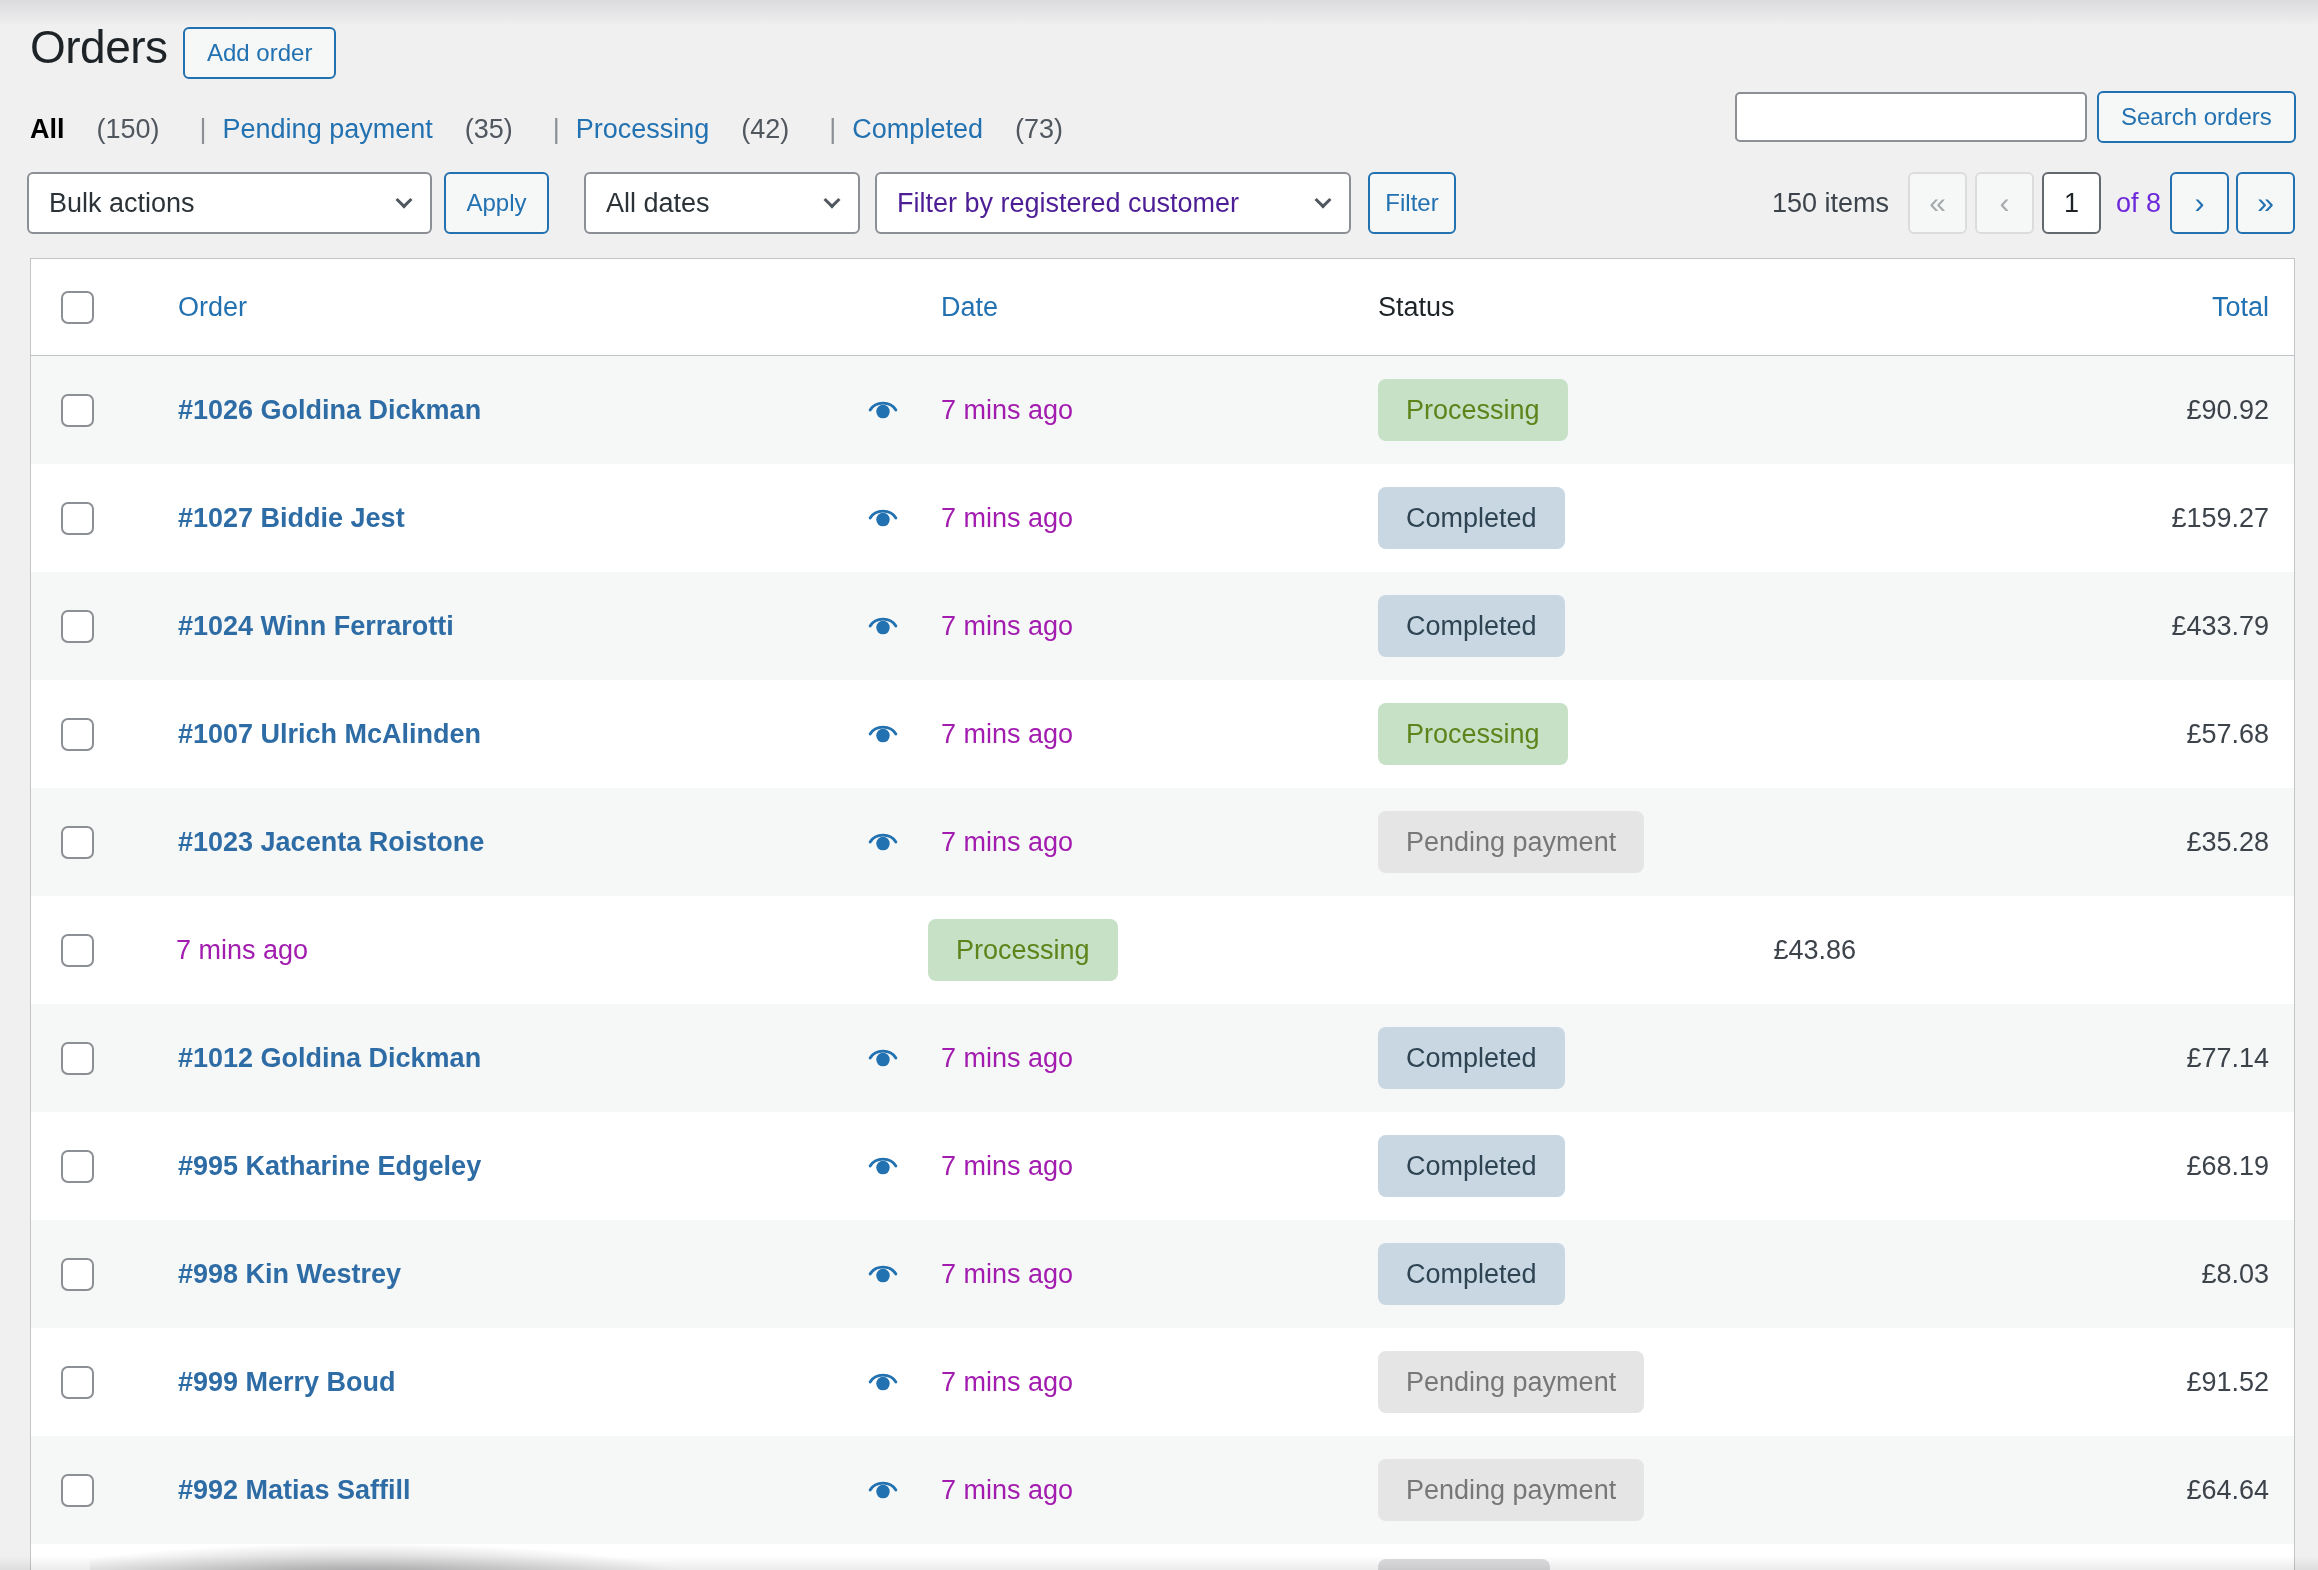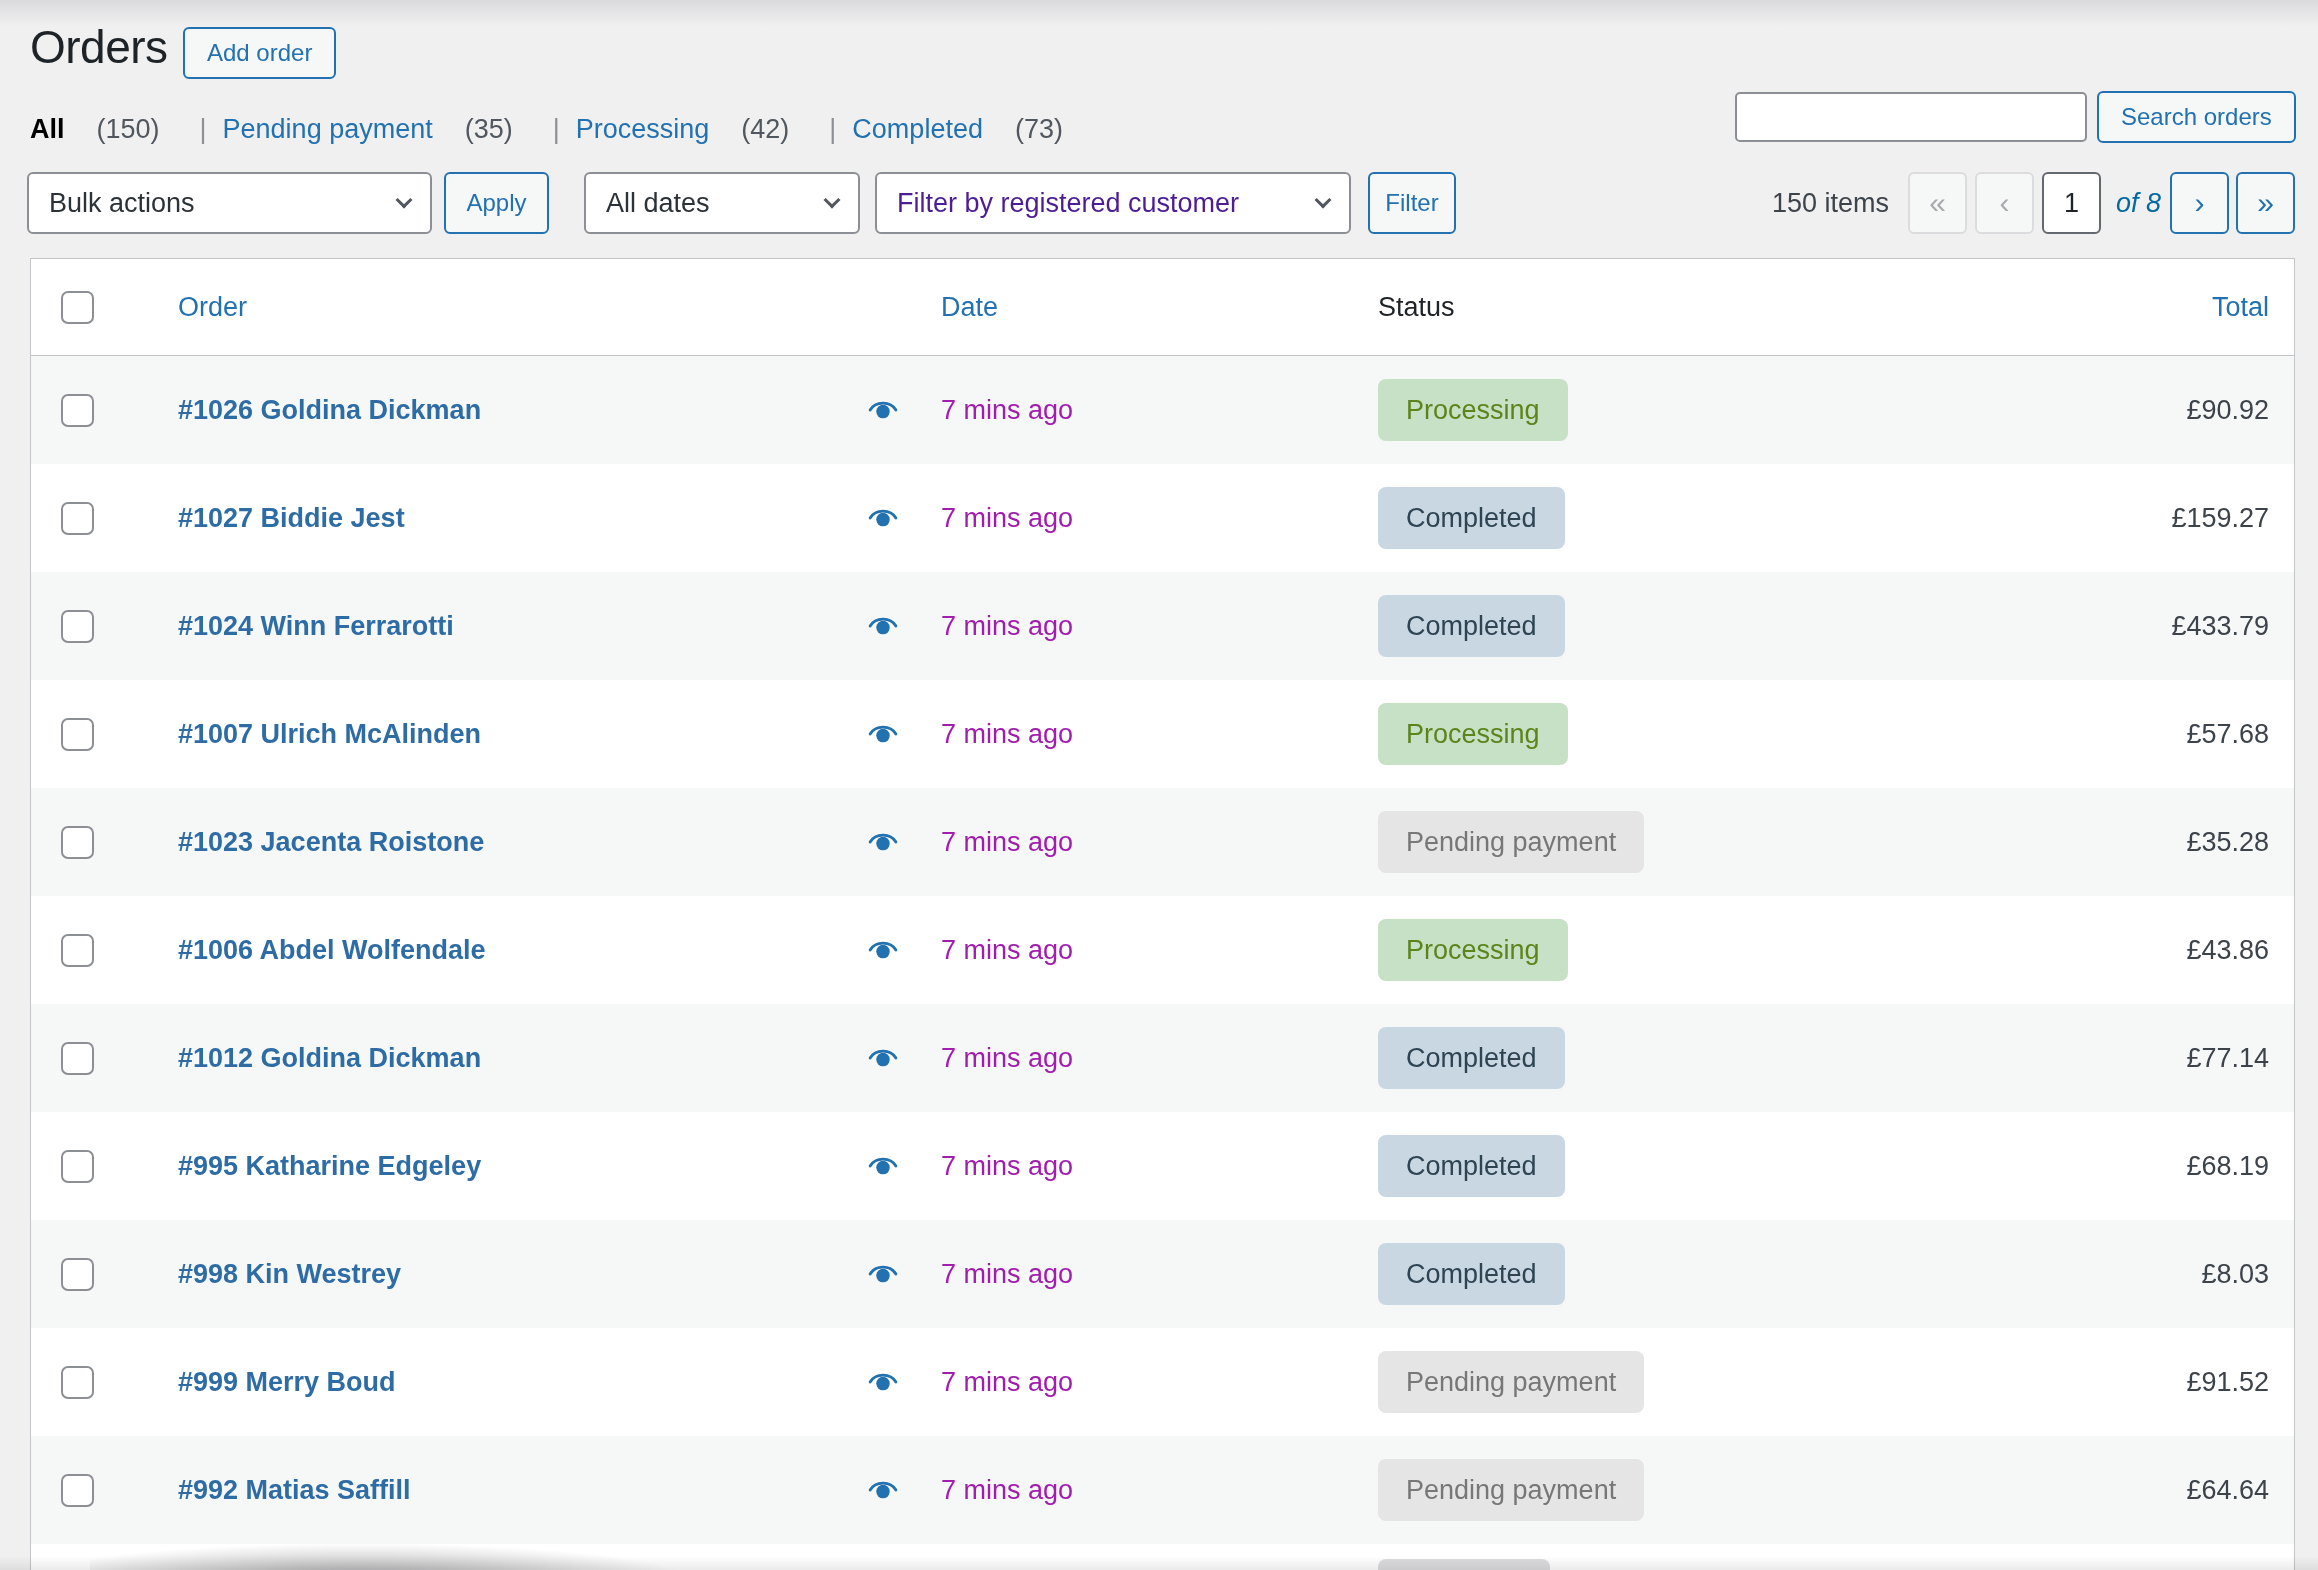--- a/index.html
+++ b/index.html
@@ -74,21 +74,21 @@
   .pg-btn.disabled { background: #f6f7f7; border: 2px solid #dcdcde; color: #a7aaad; cursor: default; }
   .pg-btn.enabled  { background: #f6f7f7; border: 2px solid #2271b1; color: #2271b1; }
   .pg-first { left: 1908px; } .pg-prev { left: 1975px; }
   .pg-next  { left: 2170px; } .pg-last { left: 2236px; }
   .current-page-input {
     position: absolute; left: 2042px; top: 0; width: 59px; height: 62px;
     background: #fff; border: 2px solid #646970; border-radius: 6px;
     text-align: center; font-size: 27px; color: #1d2327;
     font-family: "Liberation Sans", sans-serif;
   }
-  .paging-of { position: absolute; left: 2116px; line-height: 62px; color: #0369a1; white-space: nowrap; font-style: italic; }
+  .paging-of { position: absolute; left: 2116px; line-height: 62px; color: #6d28d9; white-space: nowrap; }
   
   .orders-table {
     position: absolute; left: 30px; top: 258px; width: 2265px; height: 1312px;
     background: #fff; border: 1px solid #c3c4c7; border-bottom: none; overflow: hidden;
   }
   .grid-row { display: grid; grid-template-columns: 115px 765px 450px 520px 413px; align-items: center; }
   .thead { height: 97px; border-bottom: 1px solid #c3c4c7; background: #fff; font-size: 27px; }
   .thead .col-order, .thead .col-date { color: #2271b1; cursor: pointer; }
   .thead .col-status { color: #1d2327; }
   .thead .col-total { color: #2271b1; cursor: pointer; }
@@ -275,27 +275,20 @@
       </svg>
     </div>
     <div class="col-date cell-date">7 mins ago</div>
     <div class="col-status"><span class="badge badge-pending">Pending payment</span></div>
     <div class="col-total cell-total">£35.28</div>
   </div>
       <div class="grid-row order-row">
     <div class="col-cb">
           <input type="checkbox" class="cb" style="">
         </div>
-    <div class="col-order">
-      <a class="order-link">#1006 Abdel Wolfendale</a>
-      <svg class="preview-eye" viewBox="0 0 28 20">
-        <path d="M2 10 C 7 1.5, 21 1.5, 26 10" stroke="#2271b1" stroke-width="2.7" fill="none" stroke-linecap="round"></path>
-        <circle cx="14" cy="11.5" r="6.3" fill="#2271b1"></circle>
-      </svg>
-    </div>
     <div class="col-date cell-date">7 mins ago</div>
     <div class="col-status"><span class="badge badge-processing">Processing</span></div>
     <div class="col-total cell-total">£43.86</div>
   </div>
       <div class="grid-row order-row stripe">
     <div class="col-cb">
           <input type="checkbox" class="cb" style="">
         </div>
     <div class="col-order">
       <a class="order-link">#1012 Goldina Dickman</a>

